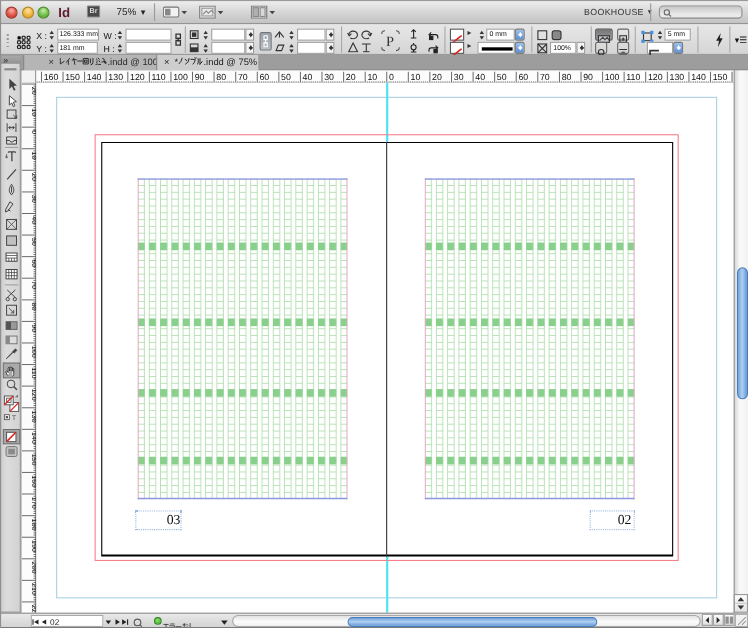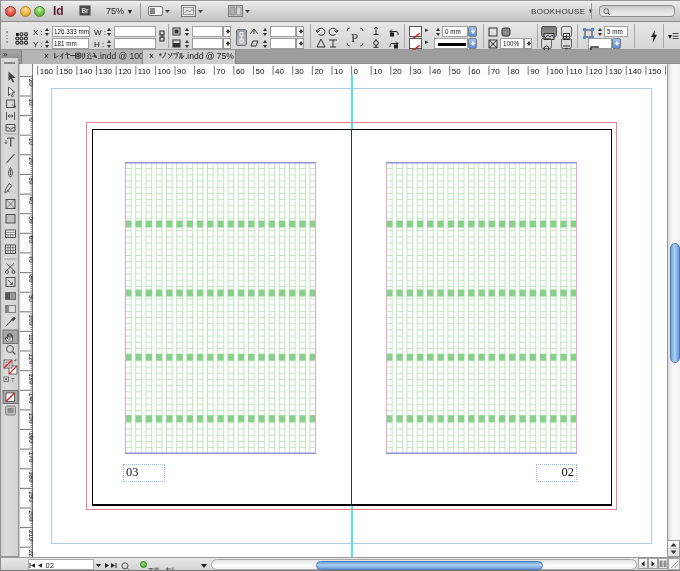--- a/index.html
+++ b/index.html
@@ -57,21 +57,21 @@
 #pbrect { position:absolute; left:18px; top:13px; width:601px; height:456px; border:1.5px solid #abd0e6; }
 #cyantop { position:absolute; left:317.5px; top:0px; width:2px; height:54px; background:#4fe3f2;}
 #cyanbot { position:absolute; left:317.5px; top:430px; width:2px; height:52px; background:#4fe3f2;}
 #bleed { position:absolute; left:52.5px; top:47px; width:531px; height:388px; border:1px solid #f48089;}
 #pages { position:absolute; left:58.5px; top:53.5px; width:520px; height:377px; background:#fff; border:1px solid #000; border-bottom-width:2px;}
 #spine { position:absolute; left:318px; top:53.5px; width:1.2px; height:377px; background:#333;}
 .gridblock { position:absolute; top:87px; width:191px; height:292px; }
 #gridL { left:92.3px; }
 #gridR { left:352.8px; }
 .pnum { position:absolute; top:388.5px; height:18px; border:1px dotted #9ab7e4; font-family:"Liberation Serif",serif; font-size:12.5px; color:#111; }
-#pnumL { left:90px;  width:42px; padding-left:2px; }
+#pnumL { left:90px;  width:42px; padding-left:2px;text-align:right; }
 #pnumR { left:503px; width:41px; text-align:right; padding-right:2px;}
 
 
 #vsb { position:absolute; left:667px; top:63.5px; width:13px; height:493px; background:linear-gradient(90deg,#d8d8d8,#fafafa 40%,#f2f2f2); border-left:1px solid #999; }
 #vthumb { position:absolute; left:1.5px; top:179px; width:10px; height:120px; border-radius:5px; background:linear-gradient(90deg,#6ea2de,#b0d0f2 45%,#639ad8); border:1px solid #4a7cba;}
 #statusbar { position:absolute; left:0px; top:557px; width:680px; height:13px; background:linear-gradient(#e8e8e8,#d4d4d4); border-top:1px solid #9a9a9a; }
 #pagenav { position:absolute; left:28px; top:1px; width:66px; height:11px; background:#fff; border:1px solid #aaa; }
 #hsbtrack { position:absolute; left:211px; top:1px; width:426px; height:11px; background:linear-gradient(#e2e2e2,#fbfbfb 55%,#f2f2f2); border:1px solid #a8a8a8; border-radius:6px;}
 #hthumb { position:absolute; left:104px; top:0.5px; width:227px; height:9px; border-radius:5px; background:linear-gradient(#6ea2de,#b0d0f2 45%,#639ad8); border:1px solid #4a7cba;}
 #winbottom { position:absolute; left:0; top:570px; width:680px; height:1px; background:#7a7a7a;}

